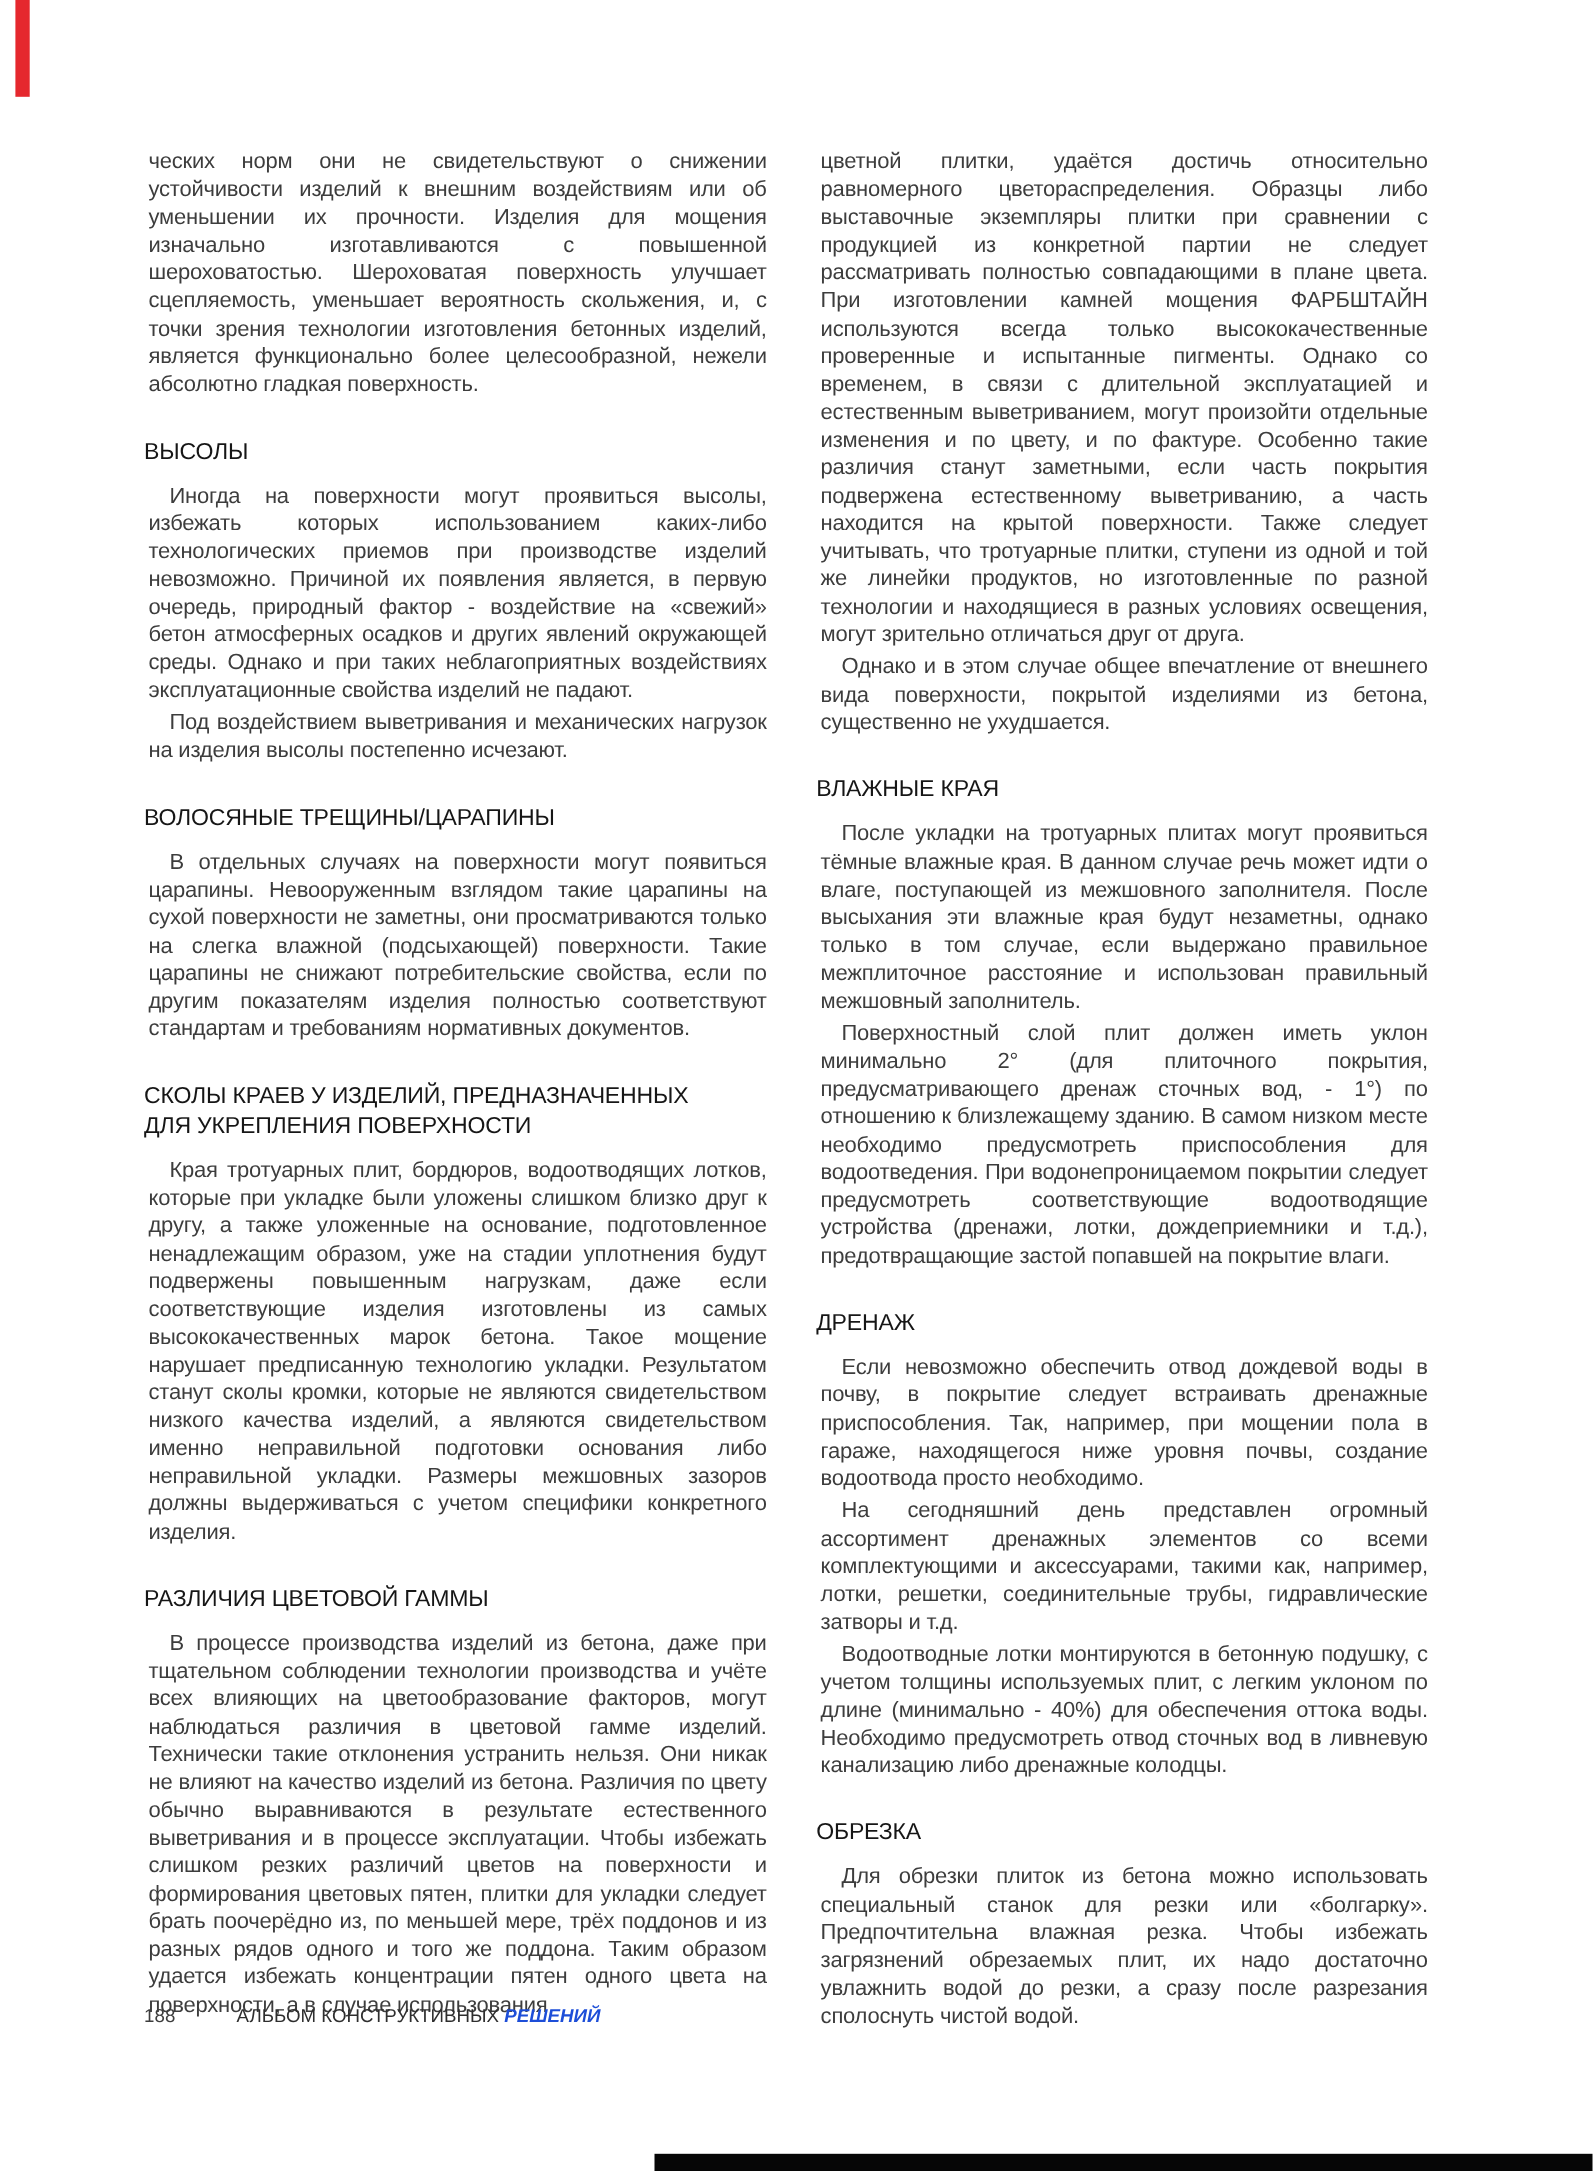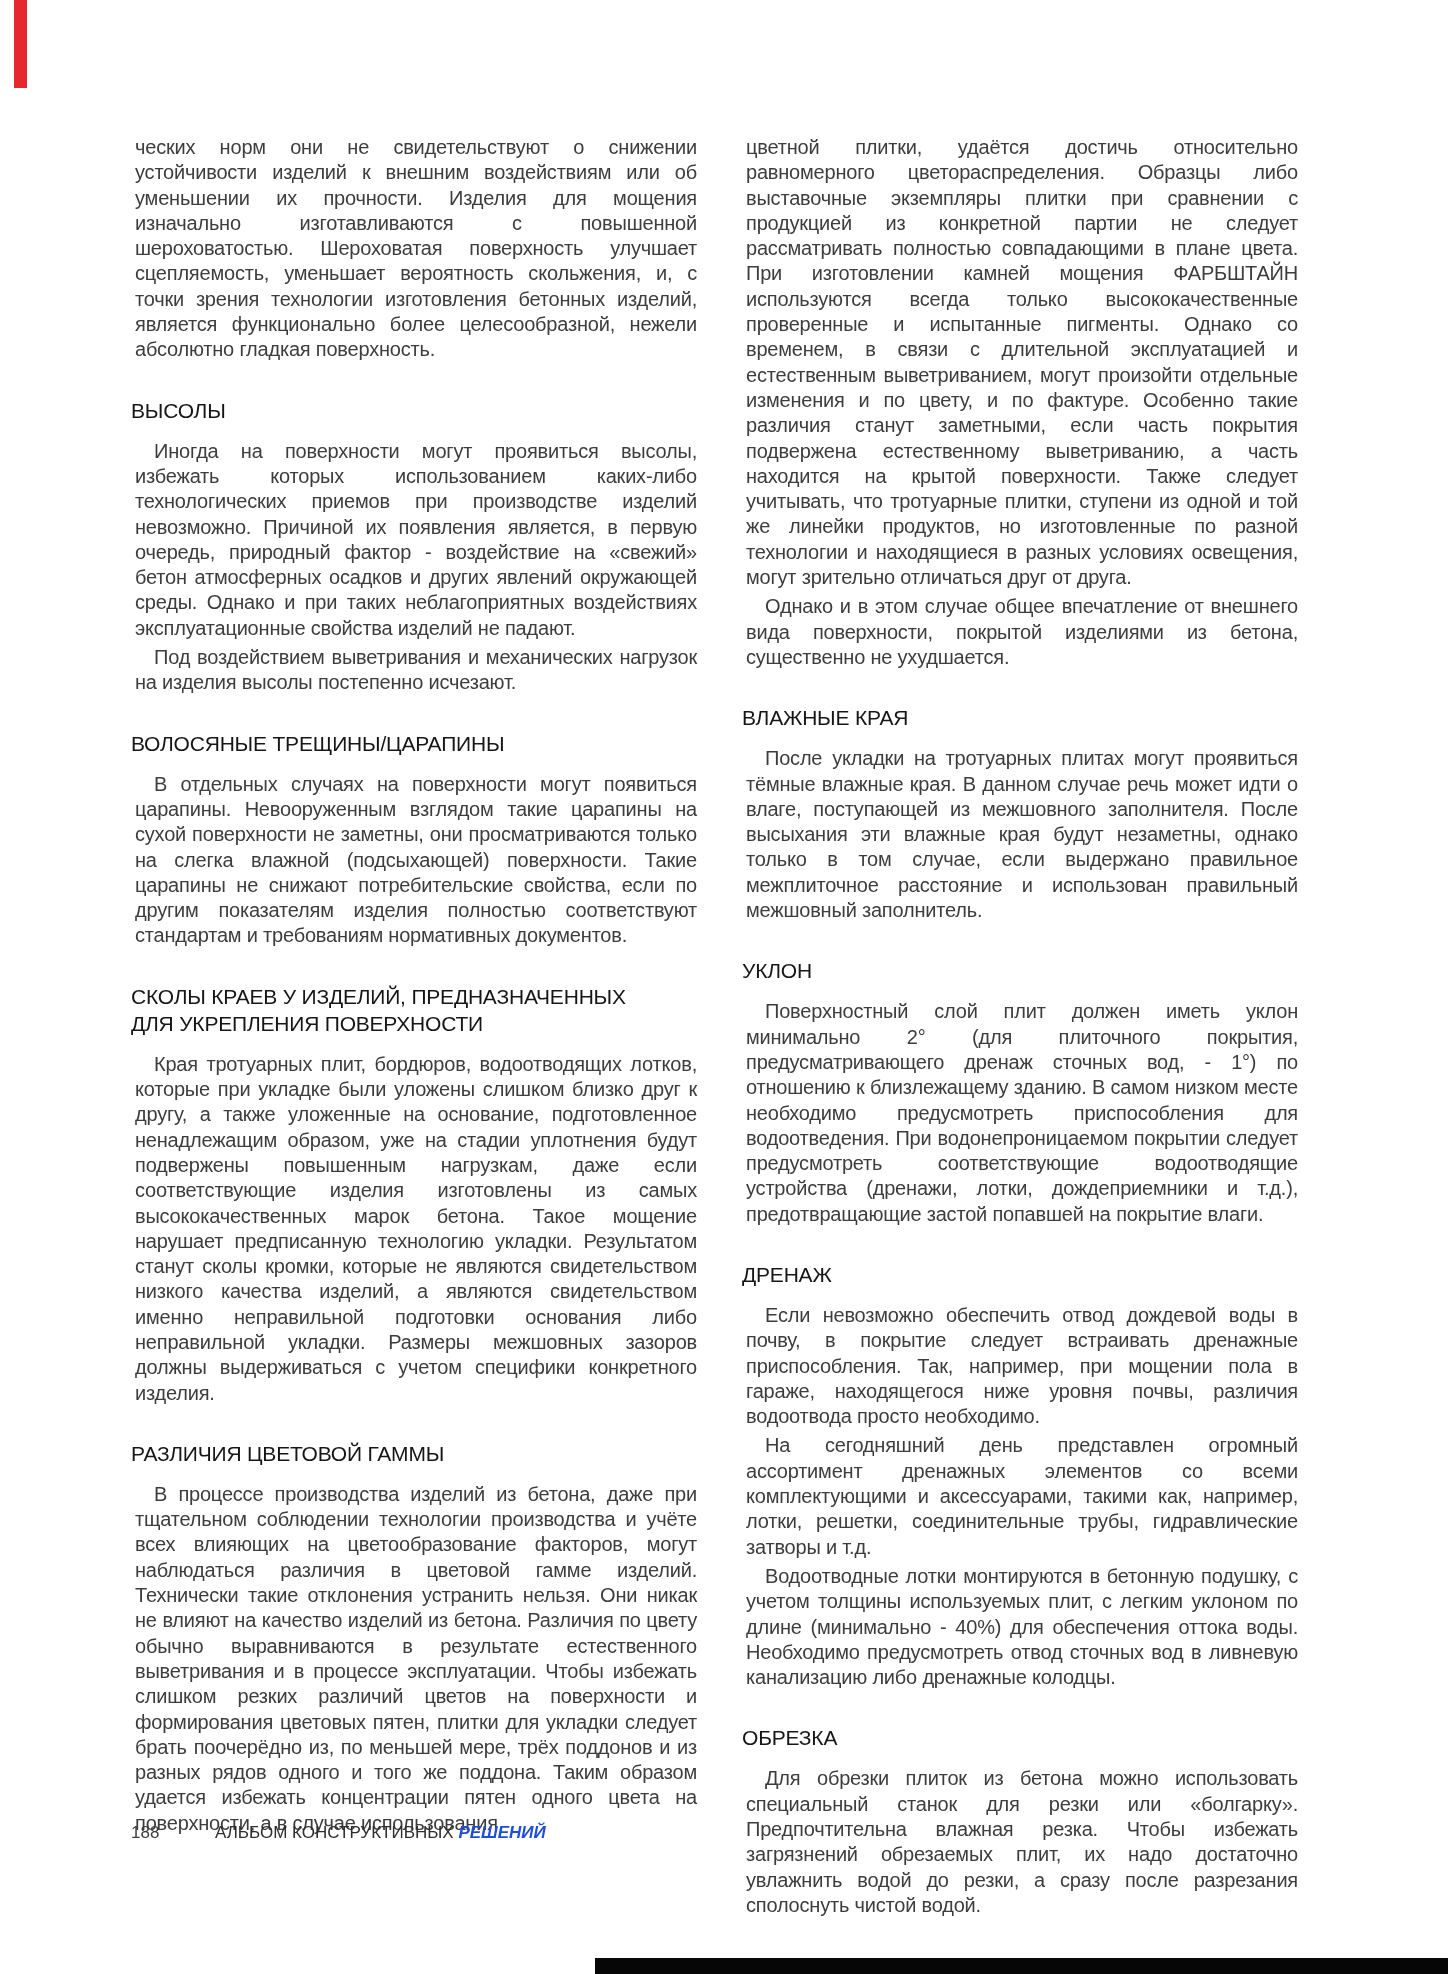--- a/index.html
+++ b/index.html
@@ -87,25 +87,24 @@
     <p class="indent">В процессе производства изделий из бетона, даже при тщательном соблюдении технологии производства и учёте всех влияющих на цветообразование факторов, могут наблюдаться различия в цветовой гамме изделий. Технически такие отклонения устранить нельзя. Они никак не влияют на качество изделий из бетона. Различия по цвету обычно выравниваются в результате естественного выветривания и в процессе эксплуатации. Чтобы избежать слишком резких различий цветов на поверхности и формирования цветовых пятен, плитки для укладки следует брать поочерёдно из, по меньшей мере, трёх поддонов и из разных рядов одного и того же поддона. Таким образом удается избежать концентрации пятен одного цвета на поверхности, а в случае использования</p>
   </section>
 
   <section class="col col-right">
     <p class="noindent">цветной плитки, удаётся достичь относительно равномерного цветораспределения. Образцы либо выставочные экземпляры плитки при сравнении с продукцией из конкретной партии не следует рассматривать полностью совпадающими в плане цвета. При изготовлении камней мощения ФАРБШТАЙН используются всегда только высококачественные проверенные и испытанные пигменты. Однако со временем, в связи с длительной эксплуатацией и естественным выветриванием, могут произойти отдельные изменения и по цвету, и по фактуре. Особенно такие различия станут заметными, если часть покрытия подвержена естественному выветриванию, а часть находится на крытой поверхности. Также следует учитывать, что тротуарные плитки, ступени из одной и той же линейки продуктов, но изготовленные по разной технологии и находящиеся в разных условиях освещения, могут зрительно отличаться друг от друга.</p>
     <p class="indent">Однако и в этом случае общее впечатление от внешнего вида поверхности, покрытой изделиями из бетона, существенно не ухудшается.</p>
 
     <h2>ВЛАЖНЫЕ КРАЯ</h2>
     <p class="indent">После укладки на тротуарных плитах могут проявиться тёмные влажные края. В данном случае речь может идти о влаге, поступающей из межшовного заполнителя. После высыхания эти влажные края будут незаметны, однако только в том случае, если выдержано правильное межплиточное расстояние и использован правильный межшовный заполнитель.</p>
 
-    <h2>УКЛОН</h2>
     <p class="indent">Поверхностный слой плит должен иметь уклон минимально 2° (для плиточного покрытия, предусматривающего дренаж сточных вод, - 1°) по отношению к близлежащему зданию. В самом низком месте необходимо предусмотреть приспособления для водоотведения. При водонепроницаемом покрытии следует предусмотреть соответствующие водоотводящие устройства (дренажи, лотки, дождеприемники и т.д.), предотвращающие застой попавшей на покрытие влаги.</p>
 
     <h2>ДРЕНАЖ</h2>
-    <p class="indent">Если невозможно обеспечить отвод дождевой воды в почву, в покрытие следует встраивать дренажные приспособления. Так, например, при мощении пола в гараже, находящегося ниже уровня почвы, различия водоотвода просто необходимо.</p>
+    <p class="indent">Если невозможно обеспечить отвод дождевой воды в почву, в покрытие следует встраивать дренажные приспособления. Так, например, при мощении пола в гараже, находящегося ниже уровня почвы, создание водоотвода просто необходимо.</p>
     <p class="indent">На сегодняшний день представлен огромный ассортимент дренажных элементов со всеми комплектующими и аксессуарами, такими как, например, лотки, решетки, соединительные трубы, гидравлические затворы и т.д.</p>
     <p class="indent">Водоотводные лотки монтируются в бетонную подушку, с учетом толщины используемых плит, с легким уклоном по длине (минимально - 40%) для обеспечения оттока воды. Необходимо предусмотреть отвод сточных вод в ливневую канализацию либо дренажные колодцы.</p>
 
     <h2>ОБРЕЗКА</h2>
     <p class="indent">Для обрезки плиток из бетона можно использовать специальный станок для резки или «болгарку». Предпочтительна влажная резка. Чтобы избежать загрязнений обрезаемых плит, их надо достаточно увлажнить водой до резки, а сразу после разрезания сполоснуть чистой водой.</p>
   </section>
 
   <div class="footer">
     <span class="num">188</span><span class="title"><span>АЛЬБОМ КОНСТРУКТИВНЫХ</span> <b>РЕШЕНИЙ</b></span>
   </div>

